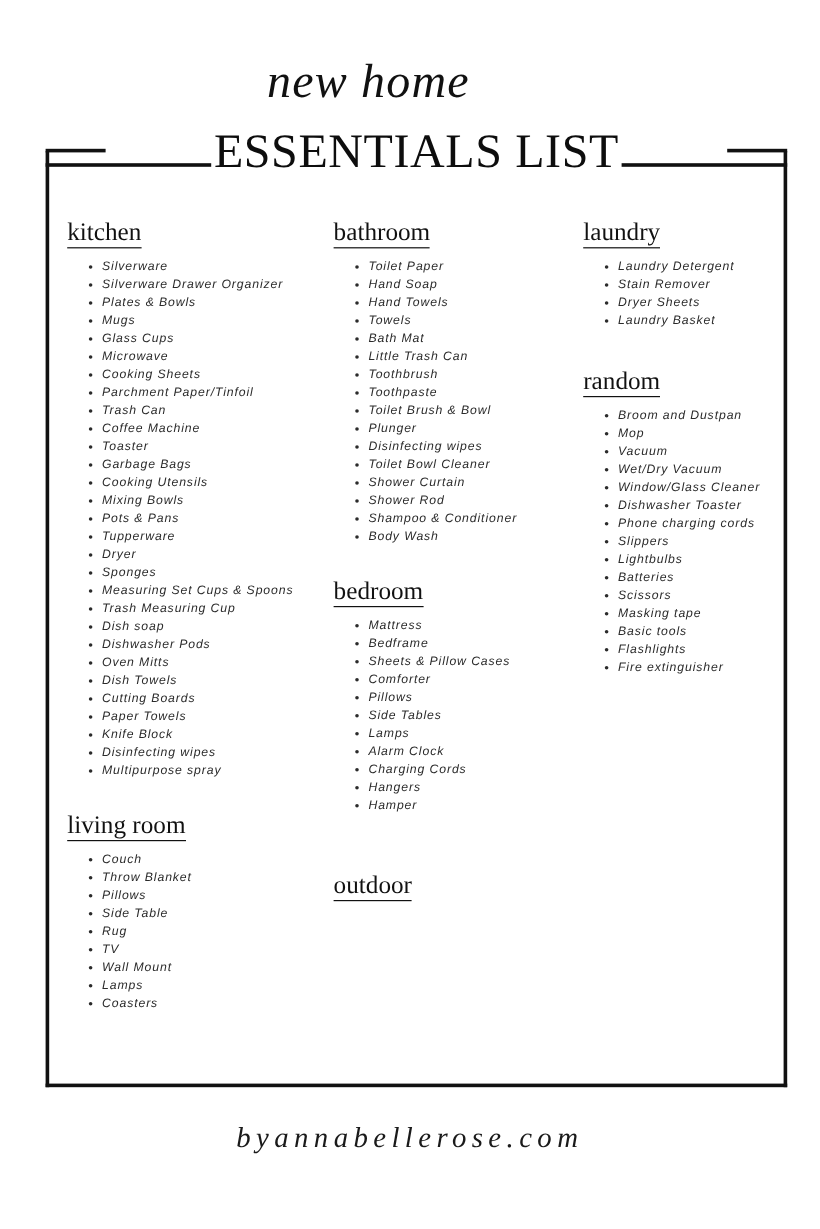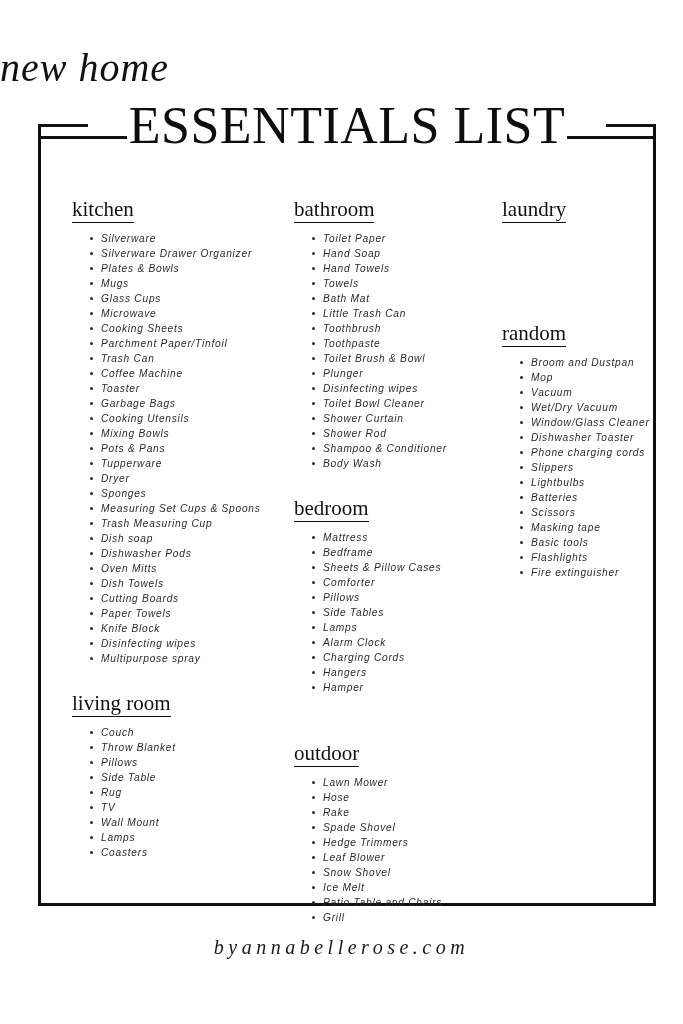--- a/index.html
+++ b/index.html
@@ -15,20 +15,21 @@
     font-family: "Liberation Sans", sans-serif;
     color: #1a1a1a;
   }
 
   
   .header {
     position: absolute;
     left: 0;
     top: 0;
     width: 614px;
+    text-align: center;
   }
   .script-title {
     font-family: "Liberation Serif", serif;
     font-style: italic;
     font-size: 40px;
     line-height: 1;
     letter-spacing: 1px;
     color: #111111;
     margin: 0;
     padding-top: 48px;
@@ -47,21 +48,21 @@
     flex: 1 1 auto;
     height: 0;
     border-top: 3px solid #111111;
     margin-top: 22px;
   }
   .rule-seg.left { margin-right: 0px; }
   .rule-seg.right { margin-left: 0px; }
   .main-title {
     font-family: "Liberation Serif", serif;
     font-weight: 400;
-    font-size: 52px;
+    font-size: 40px;
     line-height: 48px;
     letter-spacing: 0.5px;
     white-space: nowrap;
     color: #0d0d0d;
     padding: 0 2px;
     flex: 0 0 auto;
   }
 
   
   .frame {
@@ -102,21 +103,21 @@
     padding: 0;
   }
   .col {
     position: absolute;
     top: 0;
   }
   .col-1 { left: 18px;  width: 225px; }
   .col-2 { left: 240px; width: 215px; }
   .col-3 { left: 448px; width: 175px; }
 
-  .section { margin: 16px; }
+  .section { margin: 0; }
 
   .section-heading {
     font-family: "Liberation Serif", serif;
     font-weight: 400;
     font-size: 21px;
     line-height: 1.1;
     color: #111111;
     display: inline-block;
     border-bottom: 1.5px solid #111111;
     padding-bottom: 1px;
@@ -156,21 +157,21 @@
 
   
   .footer {
     position: absolute;
     left: 0;
     top: 936px;
     width: 683px;
     text-align: center;
     font-family: "Liberation Serif", serif;
     font-style: italic;
-    font-size: 20px;
+    font-size: 24px;
     letter-spacing: 4.5px;
     color: #1a1a1a;
   }
 </style>
 </head>
 <body>
 
 <div class="header">
   <div class="script-title">new home</div>
 </div>
@@ -255,35 +256,29 @@
           <li>Sheets &amp; Pillow Cases</li>
           <li>Comforter</li>
           <li>Pillows</li>
           <li>Side Tables</li>
           <li>Lamps</li>
           <li>Alarm Clock</li>
           <li>Charging Cords</li>
           <li>Hangers</li>
           <li>Hamper</li>
         </ul></div>
-      <div class="blk section" style="top: 600px;"><div class="section-heading">outdoor</div><ul class="items">
-          <li>Lawn Mower</li>
-          <li>Hose</li>
-          <li>Rake</li>
-          <li>Spade Shovel</li>
-          <li>Hedge Trimmers</li>
-          <li>Leaf Blower</li>
-          <li>Snow Shovel</li>
-          <li>Ice Melt</li>
-          <li>Patio Table and Chairs</li>
-          <li>Grill</li>
-        </ul></div>
+      <div class="blk section" style="top: 600px;"><div class="section-heading">outdoor</div></div>
     </div>
     <div class="col col-3">
-      <div class="blk section" style="top: 56px;"><div class="section-heading">laundry</div></div>
+      <div class="blk section" style="top: 56px;"><div class="section-heading">laundry</div><ul class="items">
+          <li>Laundry Detergent</li>
+          <li>Stain Remover</li>
+          <li>Dryer Sheets</li>
+          <li>Laundry Basket</li>
+        </ul></div>
       <div class="blk section" style="top: 180px;"><div class="section-heading">random</div><ul class="items">
           <li>Broom and Dustpan</li>
           <li>Mop</li>
           <li>Vacuum</li>
           <li>Wet/Dry Vacuum</li>
           <li>Window/Glass Cleaner</li>
           <li>Dishwasher Toaster</li>
           <li>Phone charging cords</li>
           <li>Slippers</li>
           <li>Lightbulbs</li>

